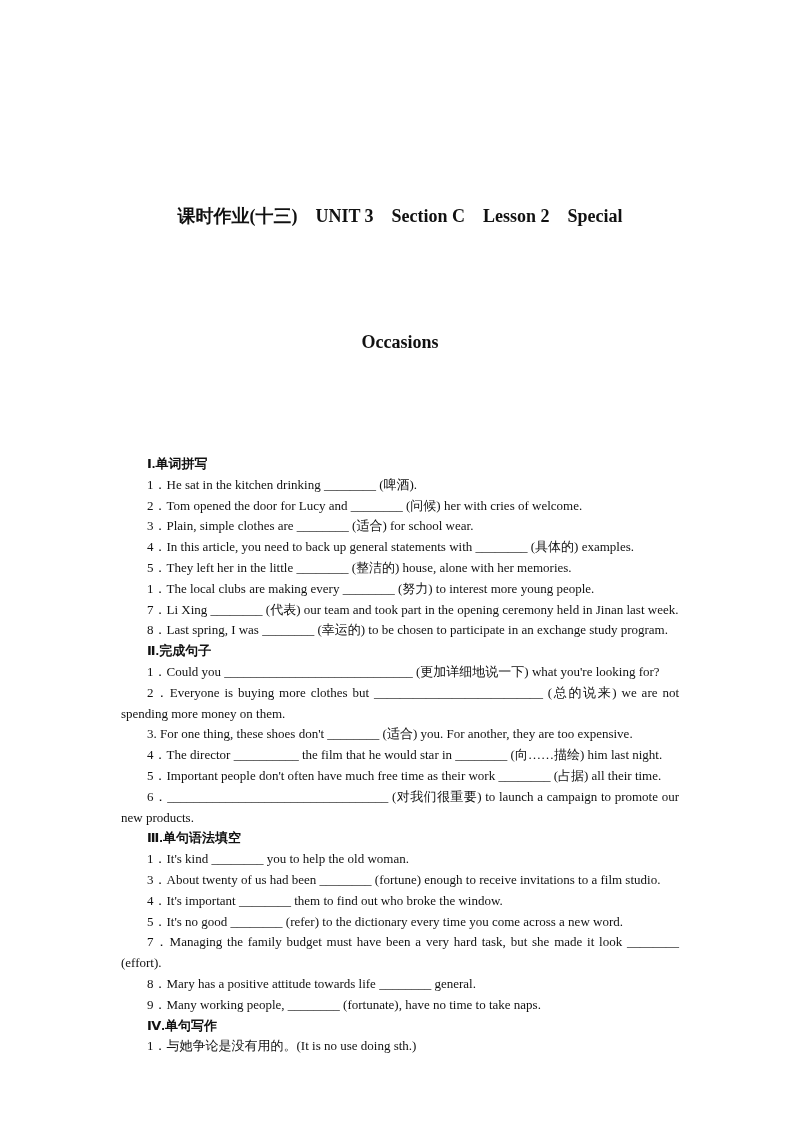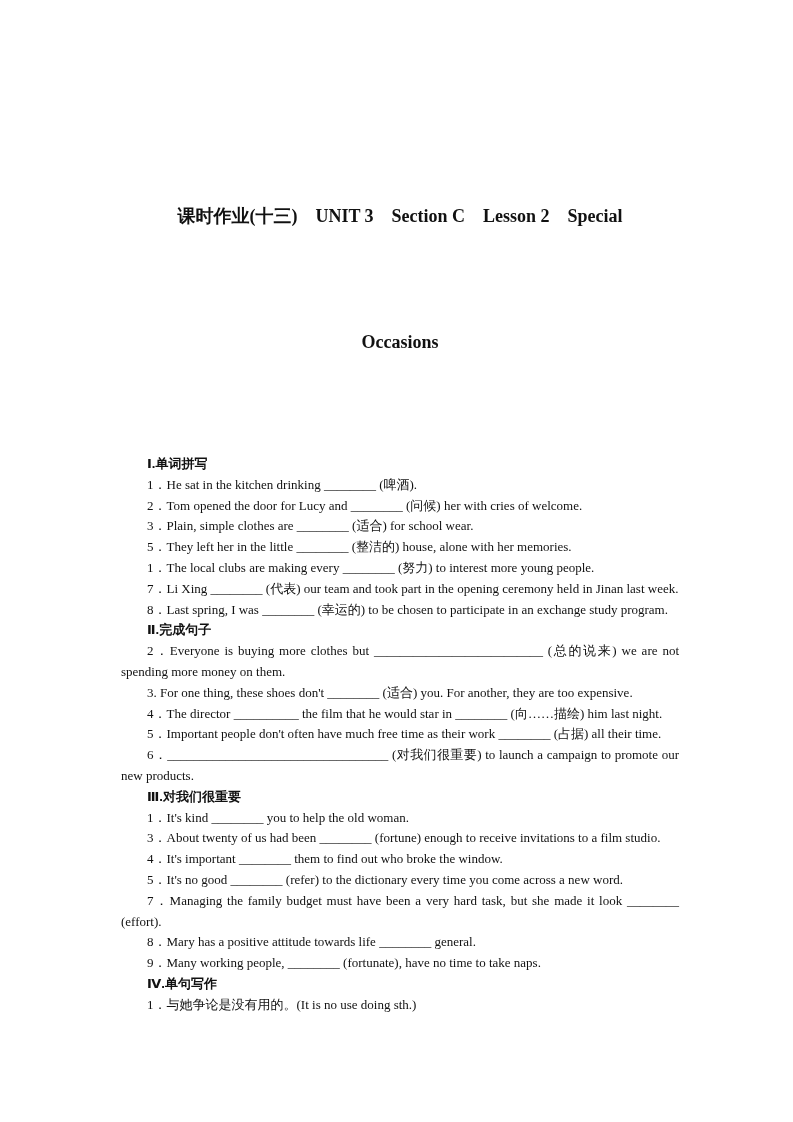--- a/index.html
+++ b/index.html
@@ -49,33 +49,35 @@
 
     <div class="title">
       <div>课时作业(十三)　UNIT 3　Section C　Lesson 2　Special</div>
       <div>Occasions</div>
     </div>
 
     <p class="line sec">Ⅰ.单词拼写</p>
     <p class="line">1．He sat in the kitchen drinking ________ (啤酒).</p>
     <p class="line">2．Tom opened the door for Lucy and ________ (问候) her with cries of welcome.</p>
     <p class="line">3．Plain, simple clothes are ________ (适合) for school wear.</p>
+    <p class="line">4．In this article, you need to back up general statements with ________ (具体的) examples.</p>
     <p class="line">5．They left her in the little ________ (整洁的) house, alone with her memories.</p>
     <p class="line">1．The local clubs are making every ________ (努力) to interest more young people.</p>
     <p class="line">7．Li Xing ________ (代表) our team and took part in the opening ceremony held in Jinan last week.</p>
     <p class="line">8．Last spring, I was ________ (幸运的) to be chosen to participate in an exchange study program.</p>
 
     <p class="line sec">Ⅱ.完成句子</p>
+    <p class="line">1．Could you _____________________________ (更加详细地说一下) what you're looking for?</p>
     <p class="line">2．Everyone is buying more clothes but __________________________ (总的说来) we are not spending more money on them.</p>
     <p class="line">3. For one thing, these shoes don't ________ (适合) you. For another, they are too expensive.</p>
     <p class="line">4．The director __________ the film that he would star in ________ (向……描绘) him last night.</p>
     <p class="line">5．Important people don't often have much free time as their work ________ (占据) all their time.</p>
     <p class="line">6．__________________________________ (对我们很重要) to launch a campaign to promote our new products.</p>
 
-    <p class="line sec">Ⅲ.对我们很重要</p>
+    <p class="line sec">Ⅲ.单句语法填空</p>
     <p class="line">1．It's kind ________ you to help the old woman.</p>
     <p class="line">3．About twenty of us had been ________ (fortune) enough to receive invitations to a film studio.</p>
     <p class="line">4．It's important ________ them to find out who broke the window.</p>
     <p class="line">5．It's no good ________ (refer) to the dictionary every time you come across a new word.</p>
     <p class="line">7．Managing the family budget must have been a very hard task, but she made it look ________ (effort).</p>
     <p class="line">8．Mary has a positive attitude towards life ________ general.</p>
     <p class="line">9．Many working people, ________ (fortunate), have no time to take naps.</p>
 
     <p class="line sec">Ⅳ.单句写作</p>
     <p class="line">1．与她争论是没有用的。(It is no use doing sth.)</p>

